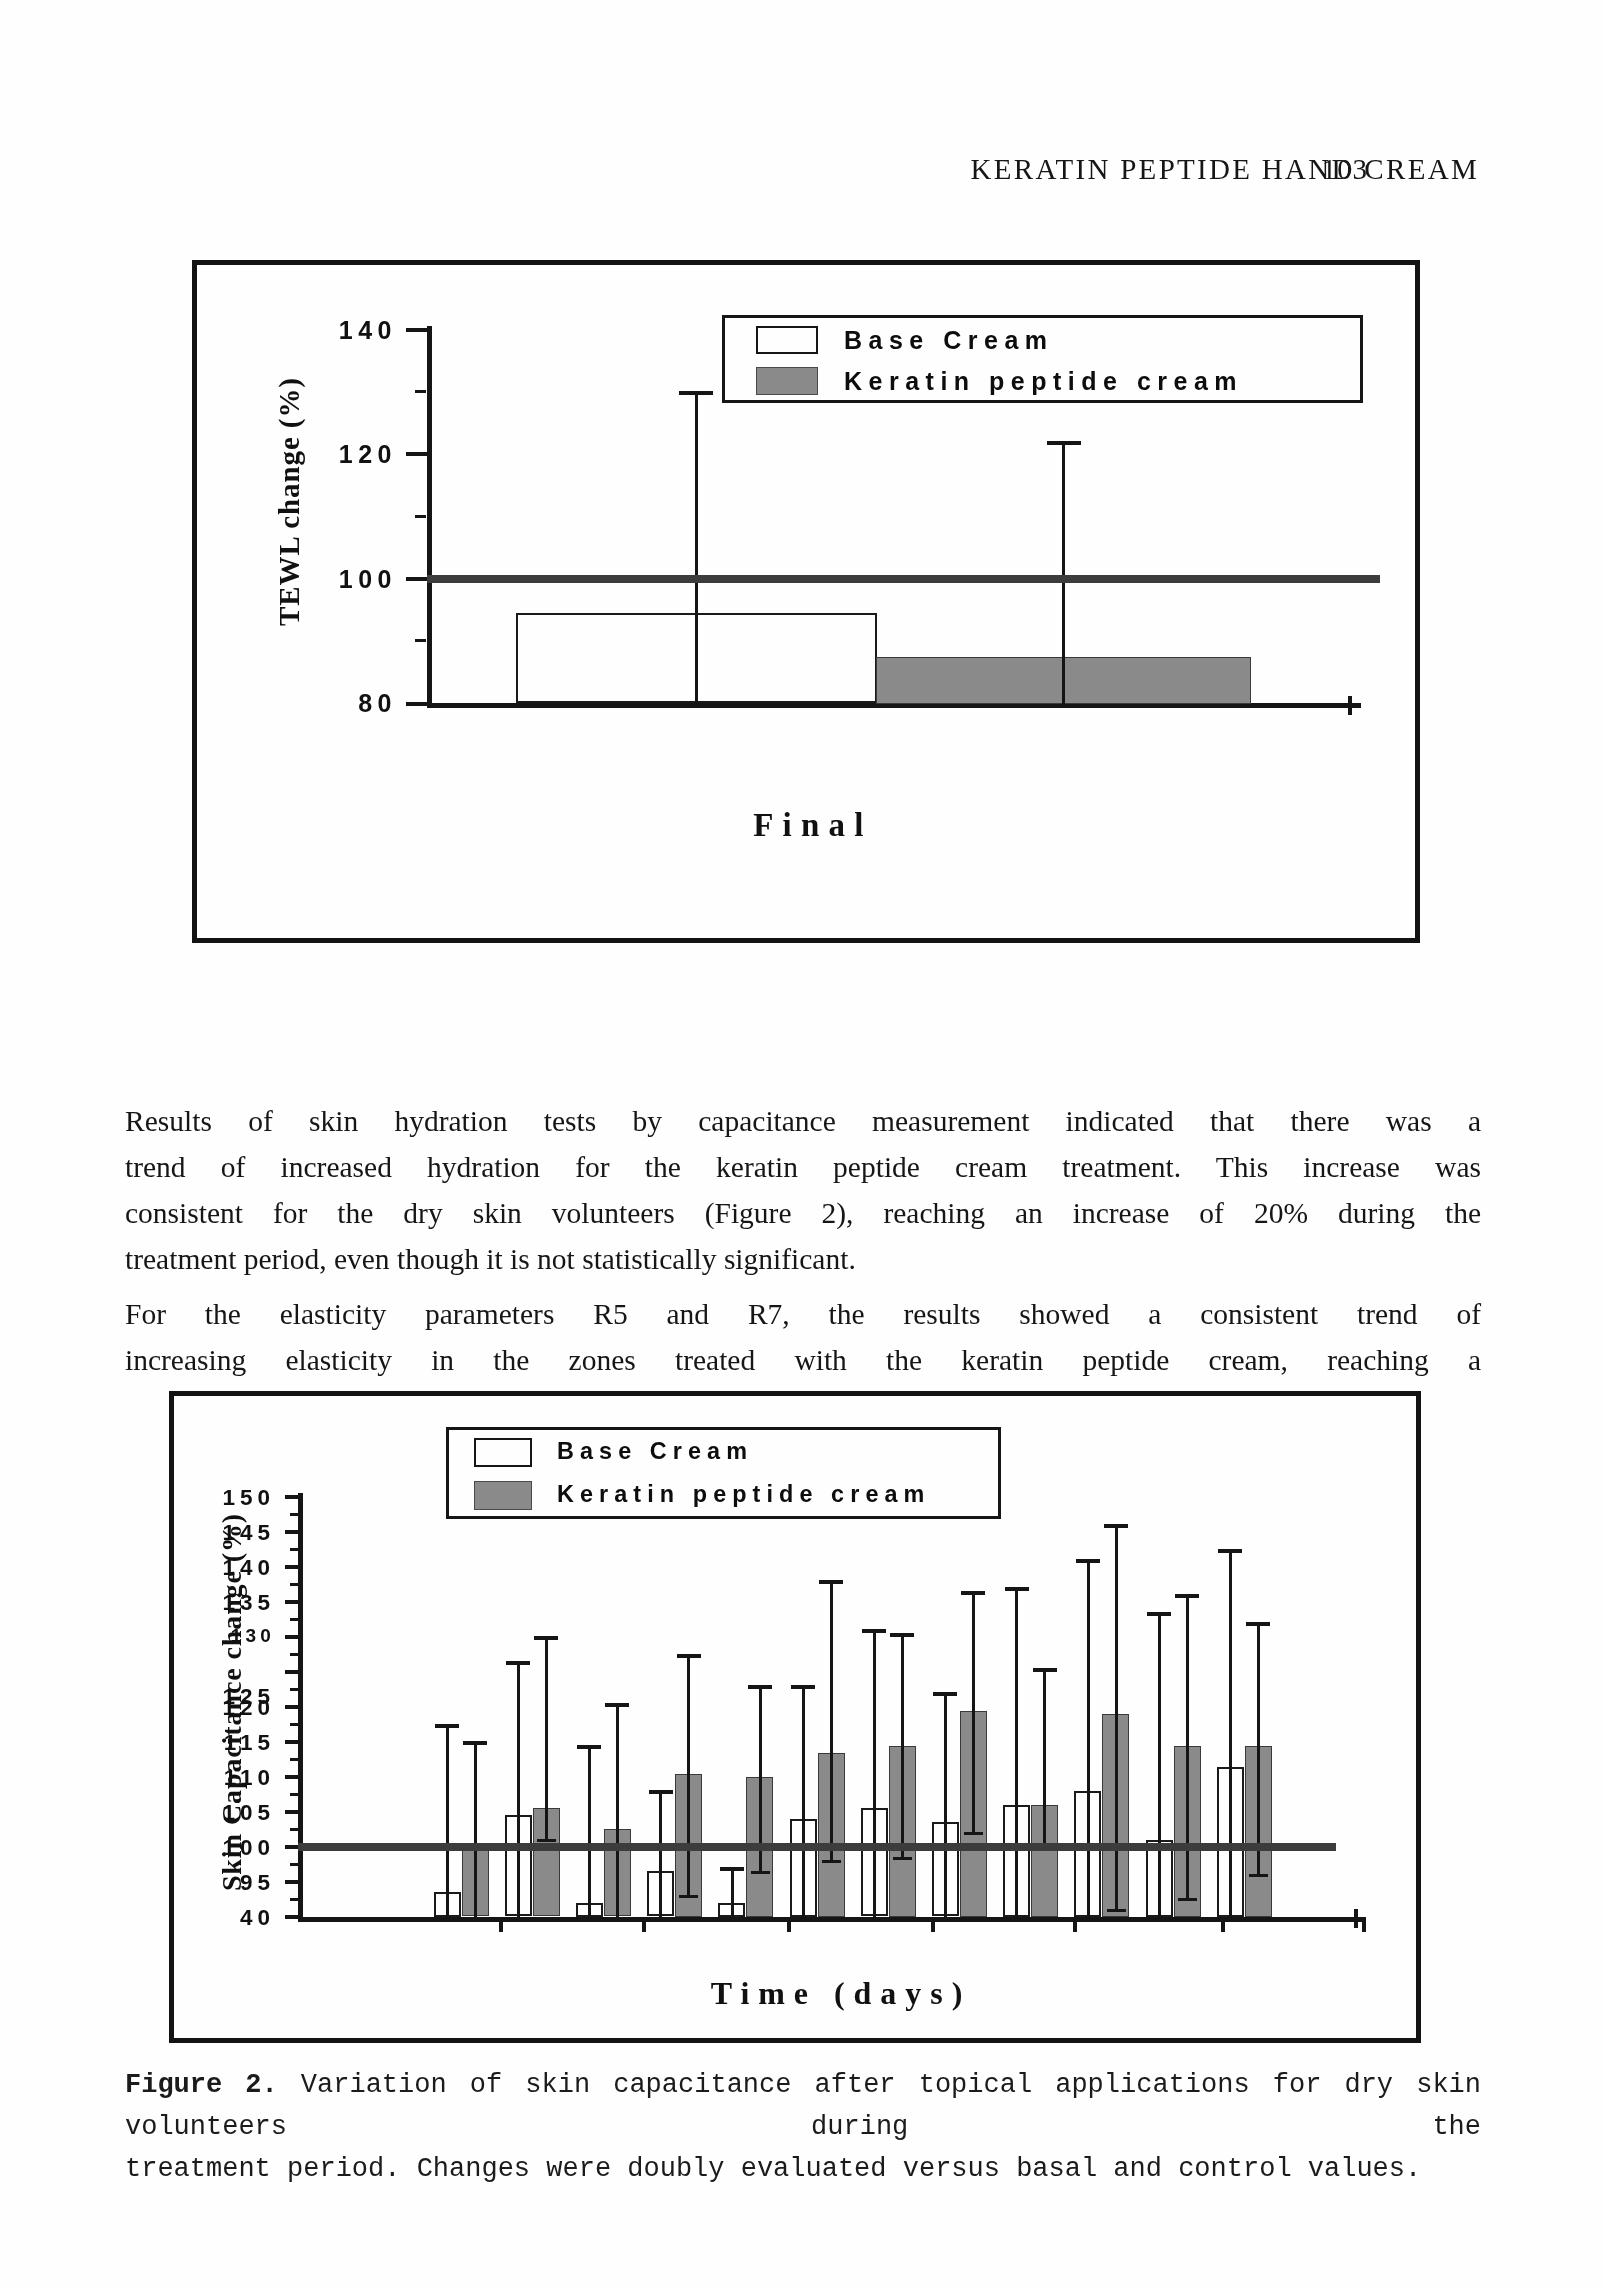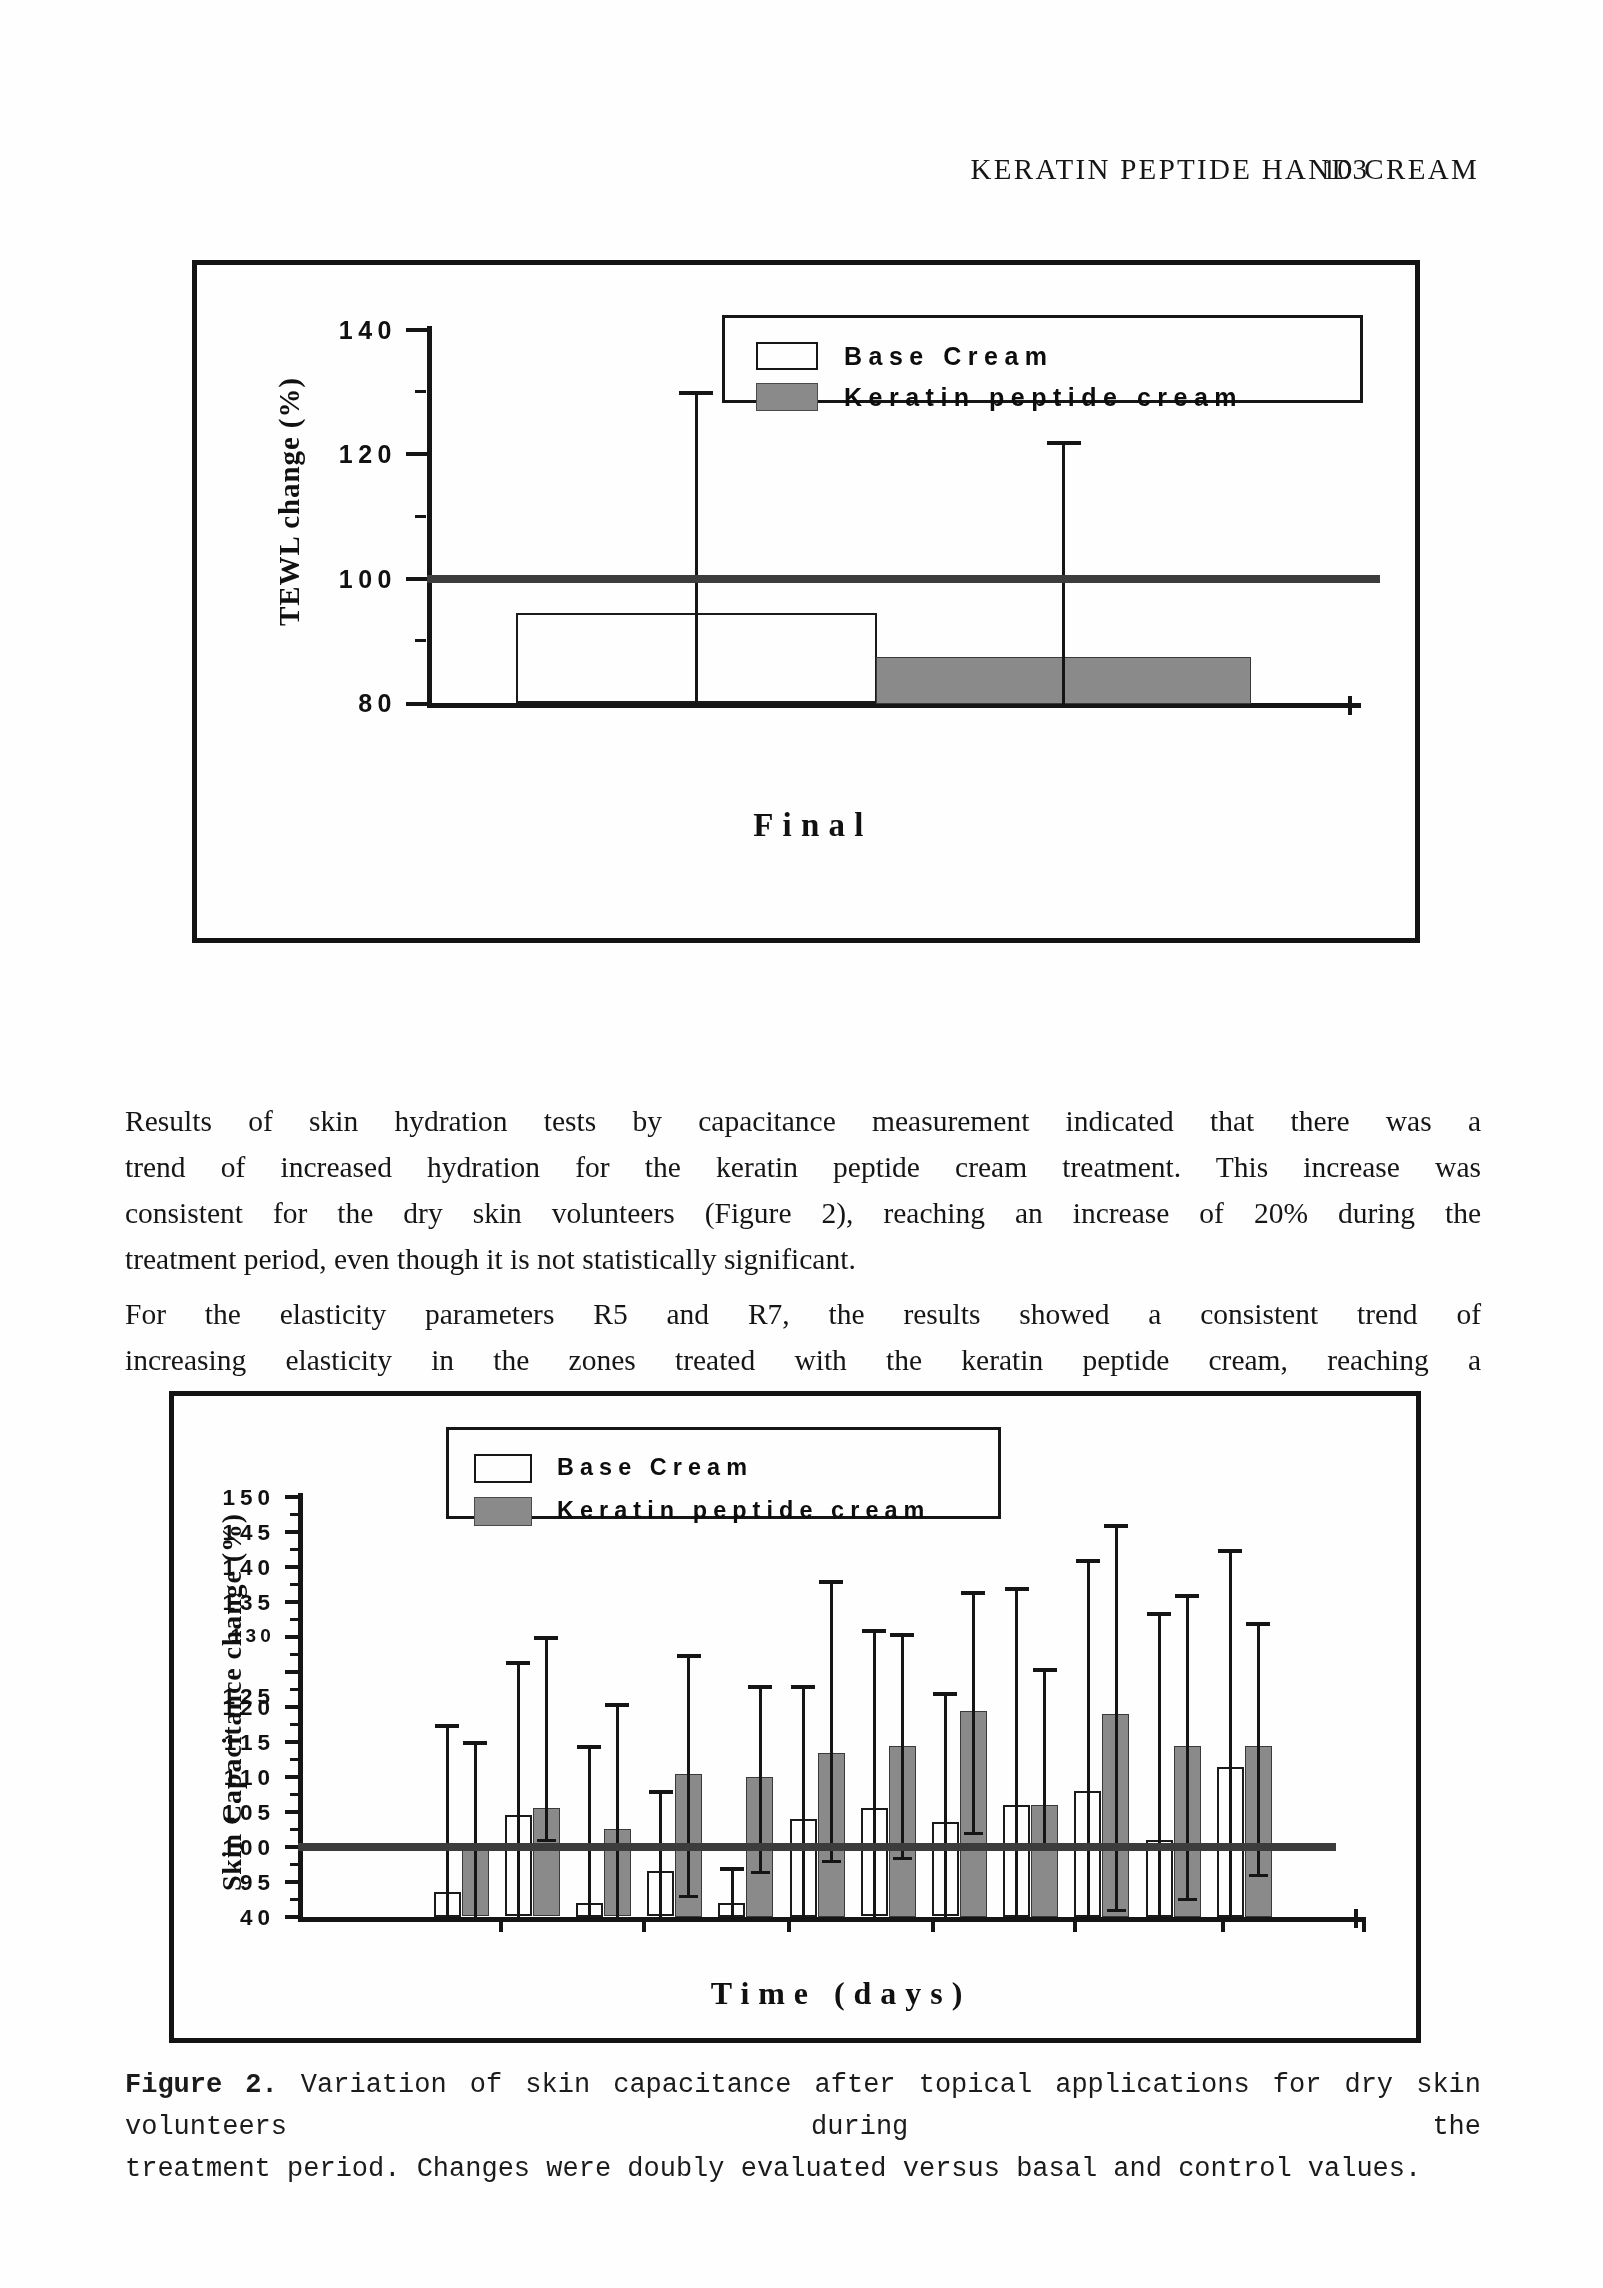--- a/index.html
+++ b/index.html
@@ -30,21 +30,21 @@
   }
   .axis-title-y{
     position:absolute;font-weight:bold;color:#111;white-space:nowrap;
     transform:rotate(-90deg);transform-origin:center center;letter-spacing:0.9px;
   }
   .axis-title-x{
     position:absolute;font-weight:bold;color:#111;white-space:nowrap;
     letter-spacing:0.28em;text-align:center;
   }
   .legend-box{position:absolute;border:3.7px solid #161616;background:#fefefe;box-sizing:border-box;}
-  .legend-row{position:absolute;left:0;right:0;height:50%;margin-top:16px;}
+  .legend-row{position:absolute;left:0;right:0;height:50%;}
   .legend-swatch{position:absolute;box-sizing:border-box;}
   .legend-swatch.white{background:#fefefe;border:2.8px solid #161616;}
   .legend-swatch.gray{background:#8a8a8a;border:1.9px solid #4a4a4a;}
   .legend-label{
     position:absolute;font-family:"Liberation Sans",sans-serif;font-weight:bold;
     letter-spacing:0.26em;color:#0d0d0d;white-space:nowrap;
   }
   
   .caption{
     position:absolute;left:125px;width:1356px;font-size:27px;line-height:42px;color:#1b1b1b;

